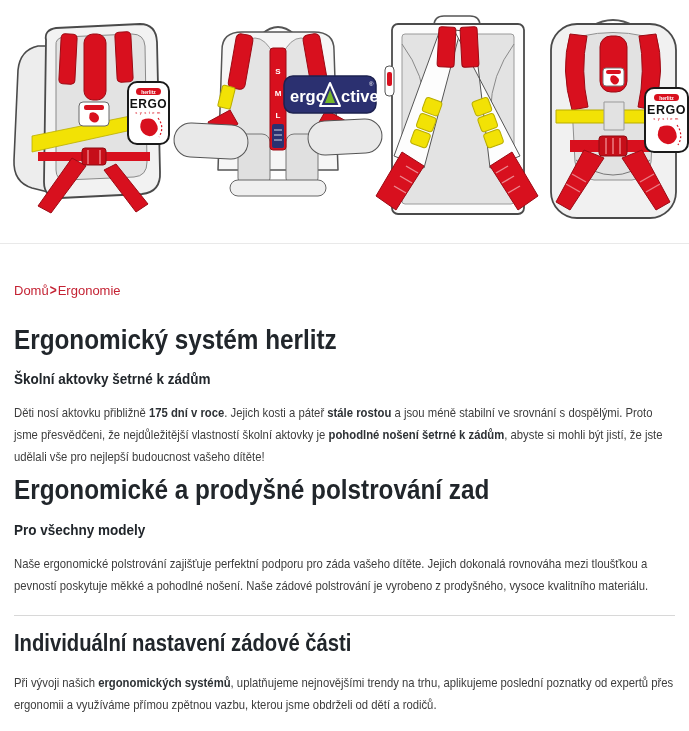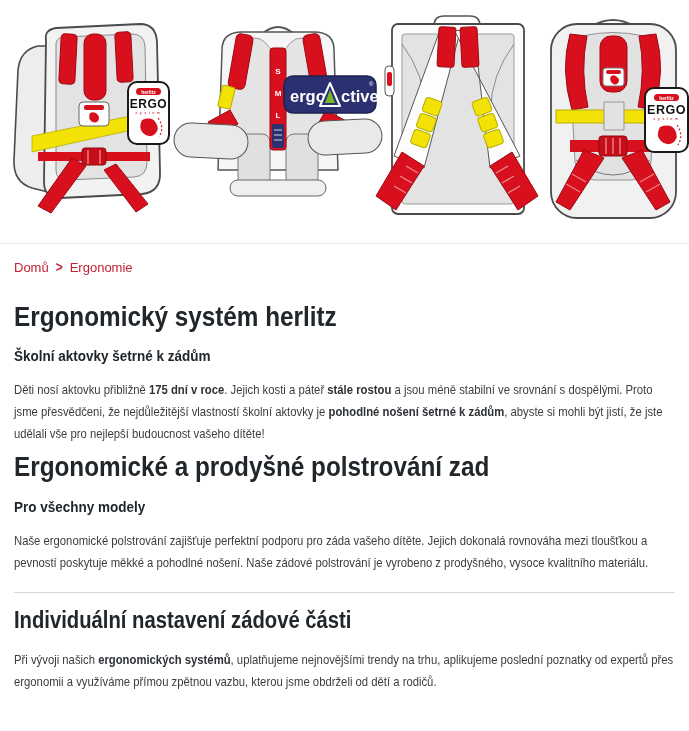--- a/index.html
+++ b/index.html
@@ -3,21 +3,21 @@
 <meta charset="utf-8">
 <style>
   html,body{margin:0;padding:0;}
   body{
     width:689px;height:731px;overflow:hidden;background:#ffffff;
     font-family:"Liberation Sans", sans-serif;color:#3d3d3d;
   }
   .hero{position:relative;width:689px;height:243px;background:#fff;border-bottom:1px solid #e9e9e9;}
   .hero svg{position:absolute;overflow:visible;}
   .content{padding:0 14px;}
-  .breadcrumb{margin-top:16px;display:flex;align-items:flex-start;gap:7px;font-size:13px;color:#c42233;}
+  .breadcrumb{margin-top:39px;display:flex;align-items:flex-start;gap:1px;font-size:13px;color:#c42233;}
   .breadcrumb .sep{font-weight:700;font-size:12px;transform:scaleY(1.15);}
   .breadcrumb a{color:#c42233;text-decoration:none;cursor:pointer;}
   h1,h2{font-size:27px;font-weight:700;color:#21262b;margin:26px 0 0;line-height:1.2;
         transform:scaleX(0.9);transform-origin:0 0;width:766px;white-space:nowrap;}
   h2.tight{margin-top:6px;}
   h3{font-size:23px;font-weight:700;color:#21262b;margin:14px 0 0;line-height:1.2;
      transform:scaleX(0.88);transform-origin:0 0;width:784px;white-space:nowrap;}
   .subhead{font-size:15px;font-weight:700;color:#21262b;margin:14px 0 0;
            transform:scaleX(0.9);transform-origin:0 0;width:766px;}
   p.body{font-size:13.5px;line-height:22px;color:#3d3d3d;margin:15px 0 0;

